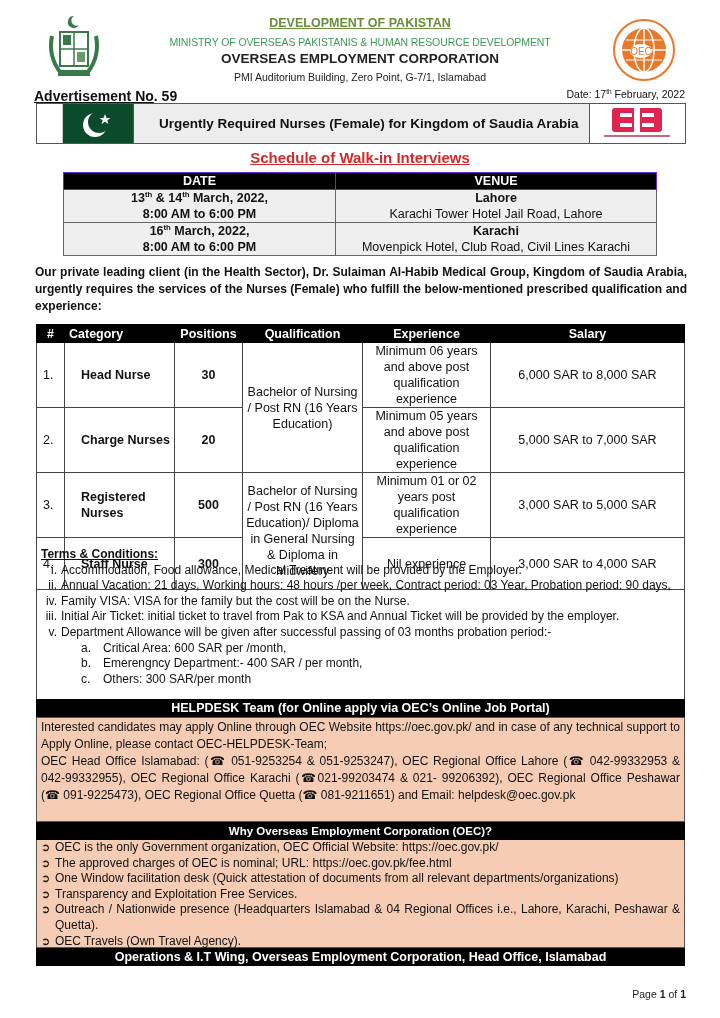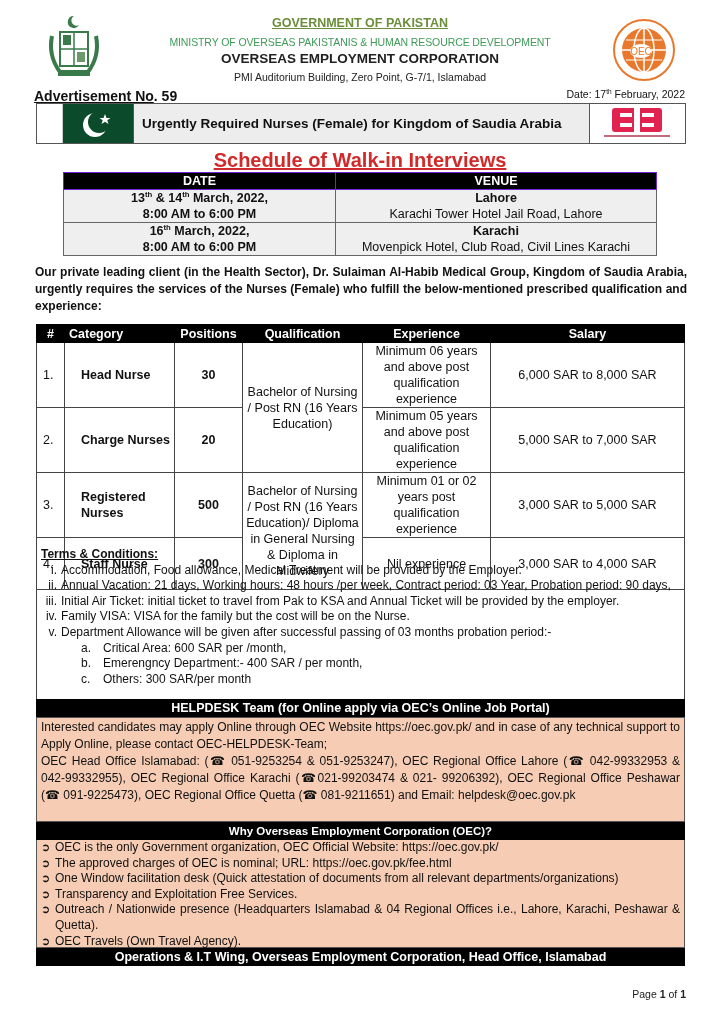--- a/index.html
+++ b/index.html
@@ -16,25 +16,25 @@
   .h-addr { left: 0; width: 720px; top: 71px; text-align: center; font-size: 10.5px; color: #222; }
   .adv { left: 34px; top: 88px; font-size: 14px; font-weight: bold; color: #111; }
   .adv u { text-decoration: underline; }
   .date { right: 35px; top: 88px; font-size: 10.5px; color: #111; }
   sup { font-size: 0.62em; line-height: 0; vertical-align: super; }
 
   
   .banner { left: 36px; top: 103px; width: 650px; height: 41px; border: 1px solid #555; background: #ededed; display: flex; }
   .banner .cell-blank { width: 26px; background: #fff; border-right: 1px solid #ccc; }
   .banner .flag { width: 70px; background: #0b4a2a; position: relative; }
-  .banner .title { flex: 1; display: flex; align-items: center; padding-left: 8px; font-size: 13.5px; font-weight: bold; border-left: 1px solid #555; border-right: 1px solid #555; }
+  .banner .title { flex: 1; display: flex; align-items: center; padding-left: 25px; font-size: 13.5px; font-weight: bold; border-left: 1px solid #555; border-right: 1px solid #555; }
   .banner .hlogo { width: 95px; background: #fff; position: relative; }
 
   
-  .sched-title { left: 0; width: 720px; top: 149px; text-align: center; font-size: 20px; font-weight: bold; color: #d22a2a; text-decoration: underline; }
+  .sched-title { left: 0; width: 720px; top: 149px; text-align: center; font-size: 15px; font-weight: bold; color: #d22a2a; text-decoration: underline; }
   .sched { left: 63px; top: 172px; width: 594px; border-collapse: collapse; font-size: 12.5px; }
   .sched th { background: #000; color: #fff; font-weight: bold; height: 17px; border: 1px solid #6d28d9; }
   .sched td { background: #efefef; border: 1px solid #666; text-align: center; line-height: 16px; padding: 0; }
   .sched td.d { font-weight: bold; width: 272px; }
 
   
   .intro { left: 35px; top: 264px; width: 652px; font-size: 12px; font-weight: bold; line-height: 17px; text-align: justify; color: #111; }
 
   
   .main { left: 36px; top: 324px; width: 649px; border-collapse: collapse; font-size: 12.5px; }
@@ -90,21 +90,21 @@
     <ellipse cx="32" cy="32" rx="10" ry="22" fill="none" stroke="#fff" stroke-width="1.5"></ellipse>
     <line x1="10" y1="32" x2="54" y2="32" stroke="#fff" stroke-width="1.5"></line>
     <line x1="32" y1="10" x2="32" y2="54" stroke="#fff" stroke-width="1.5"></line>
     <line x1="14" y1="22" x2="50" y2="22" stroke="#fff" stroke-width="1.2"></line>
     <line x1="14" y1="42" x2="50" y2="42" stroke="#fff" stroke-width="1.2"></line>
     <ellipse cx="29" cy="33" rx="11" ry="7" fill="#fff"></ellipse>
     <text x="29" y="37" text-anchor="middle" font-size="10" fill="#e8782b" font-family="Liberation Sans, sans-serif">OEC</text>
   </svg>
 </div>
 
-<div class="abs h-gov">GOVERNMENT OF PAKISTAN</div>
+<div class="abs h-gov">DEVELOPMENT OF PAKISTAN</div>
 <div class="abs h-min">MINISTRY OF OVERSEAS PAKISTANIS &amp; HUMAN RESOURCE DEVELOPMENT</div>
 <div class="abs h-oec">OVERSEAS EMPLOYMENT CORPORATION</div>
 <div class="abs h-addr">PMI Auditorium Building, Zero Point, G-7/1, Islamabad</div>
 
 <div class="abs adv"><u>Advertisement No</u><span>. 59</span></div>
 <div class="abs date"><span>Date: 17</span><sup>th</sup><span> February, 2022</span></div>
 
 <div class="abs banner">
   <div class="cell-blank"></div>
   <div class="flag">
@@ -207,26 +207,26 @@
   <div class="th">Terms &amp; Conditions:</div>
   <div class="li">
       <span class="k">i.</span>
       <span>Accommodation, Food allowance, Medical Treatment will be provided by the Employer.</span>
     </div>
   <div class="li">
       <span class="k">ii.</span>
       <span>Annual Vacation: 21 days, Working hours: 48 hours /per week, Contract period: 03 Year,  Probation period: 90 days,</span>
     </div>
   <div class="li">
+      <span class="k">iv.</span>
+      <span>Family VISA: VISA for the family but the cost will be on the Nurse.</span>
+    </div>
+  <div class="li">
       <span class="k">iii.</span>
       <span>Initial Air Ticket: initial ticket to travel from Pak to KSA and Annual Ticket will be provided by the employer.</span>
-    </div>
-  <div class="li">
-      <span class="k">iv.</span>
-      <span>Family VISA: VISA for the family but the cost will be on the Nurse.</span>
     </div>
   <div class="li">
       <span class="k">v.</span>
       <span>Department Allowance will be given after successful passing of 03 months probation period:-</span>
     </div>
   <div class="li sub">
       <span class="k">a.</span>
       <span>Critical Area: 600 SAR per /month,</span>
     </div>
   <div class="li sub">

